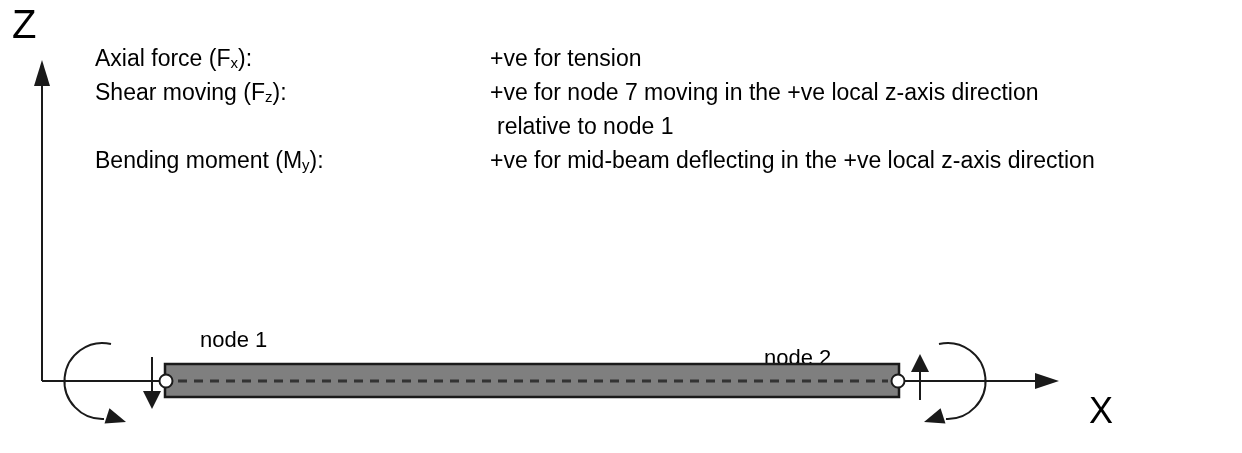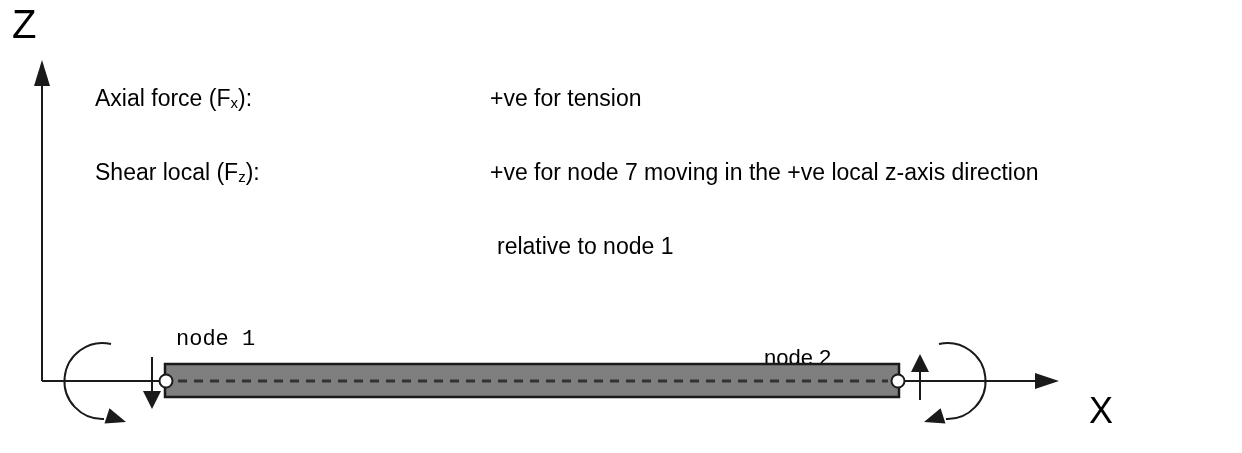--- a/index.html
+++ b/index.html
@@ -8,46 +8,49 @@
     width:1242px;height:453px;
     background:#ffffff;
     font-family:"Liberation Sans","DejaVu Sans",sans-serif;
     color:#000;
     overflow:hidden;
   }
   .axis-label{position:absolute;font-weight:400;}
   #z-label{left:12px;top:2px;font-size:40px;}
   #x-label{left:1089px;top:390px;font-size:36px;}
   .legend{position:absolute;left:95px;top:41px;}
-  .legend .row{height:34px;line-height:34px;font-size:23px;white-space:nowrap;margin-top:40px;}
+  .legend .row{height:34px;line-height:34px;font-size:23px;white-space:nowrap;}
   .legend .label{display:inline-block;width:395px;}
   .legend .row.indent .desc{padding-left:7px;text-align:center;}
   sub.s{font-size:15px;vertical-align:-2px;}
   .node-label{position:absolute;top:327px;font-size:22px;}
-  #node1-label{left:176px;font-family:Liberation Mono, monospace;}
+  #node1-label{left:200px;}
   #node2-label{left:764px;margin-top:18px;}
   svg.diagram{position:absolute;left:0;top:0;}
 </style>
 </head>
 <body>
 
 <div class="canvas">
 
   <div id="z-label" class="axis-label">Z</div>
   <div id="x-label" class="axis-label">X</div>
 
   <div class="legend">
     <div class="row">
       <span class="label"><span>Axial force (F</span><sub class="s">x</sub><span>):</span></span><span class="desc">+ve for tension</span>
     </div>
     <div class="row">
-      <span class="label"><span>Shear local (F</span><sub class="s">z</sub><span>):</span></span><span class="desc">+ve for node 7 moving in the +ve local z-axis direction</span>
+      <span class="label"><span>Shear moving (F</span><sub class="s">z</sub><span>):</span></span><span class="desc">+ve for node 7 moving in the +ve local z-axis direction</span>
     </div>
     <div class="row indent">
       <span class="label"><span></span><sub class="s"></sub><span></span></span><span class="desc">relative to node 1</span>
+    </div>
+    <div class="row">
+      <span class="label"><span>Bending moment (M</span><sub class="s">y</sub><span>):</span></span><span class="desc">+ve for mid-beam deflecting in the +ve local z-axis direction</span>
     </div>
   </div>
 
   <div id="node1-label" class="node-label">node 1</div>
   <div id="node2-label" class="node-label">node 2</div>
 
   <svg class="diagram" width="1242" height="453" viewBox="0 0 1242 453">
 
     <g>
       <line x1="42" y1="84" x2="42" y2="381" stroke="#1a1a1a" stroke-width="2"></line>

